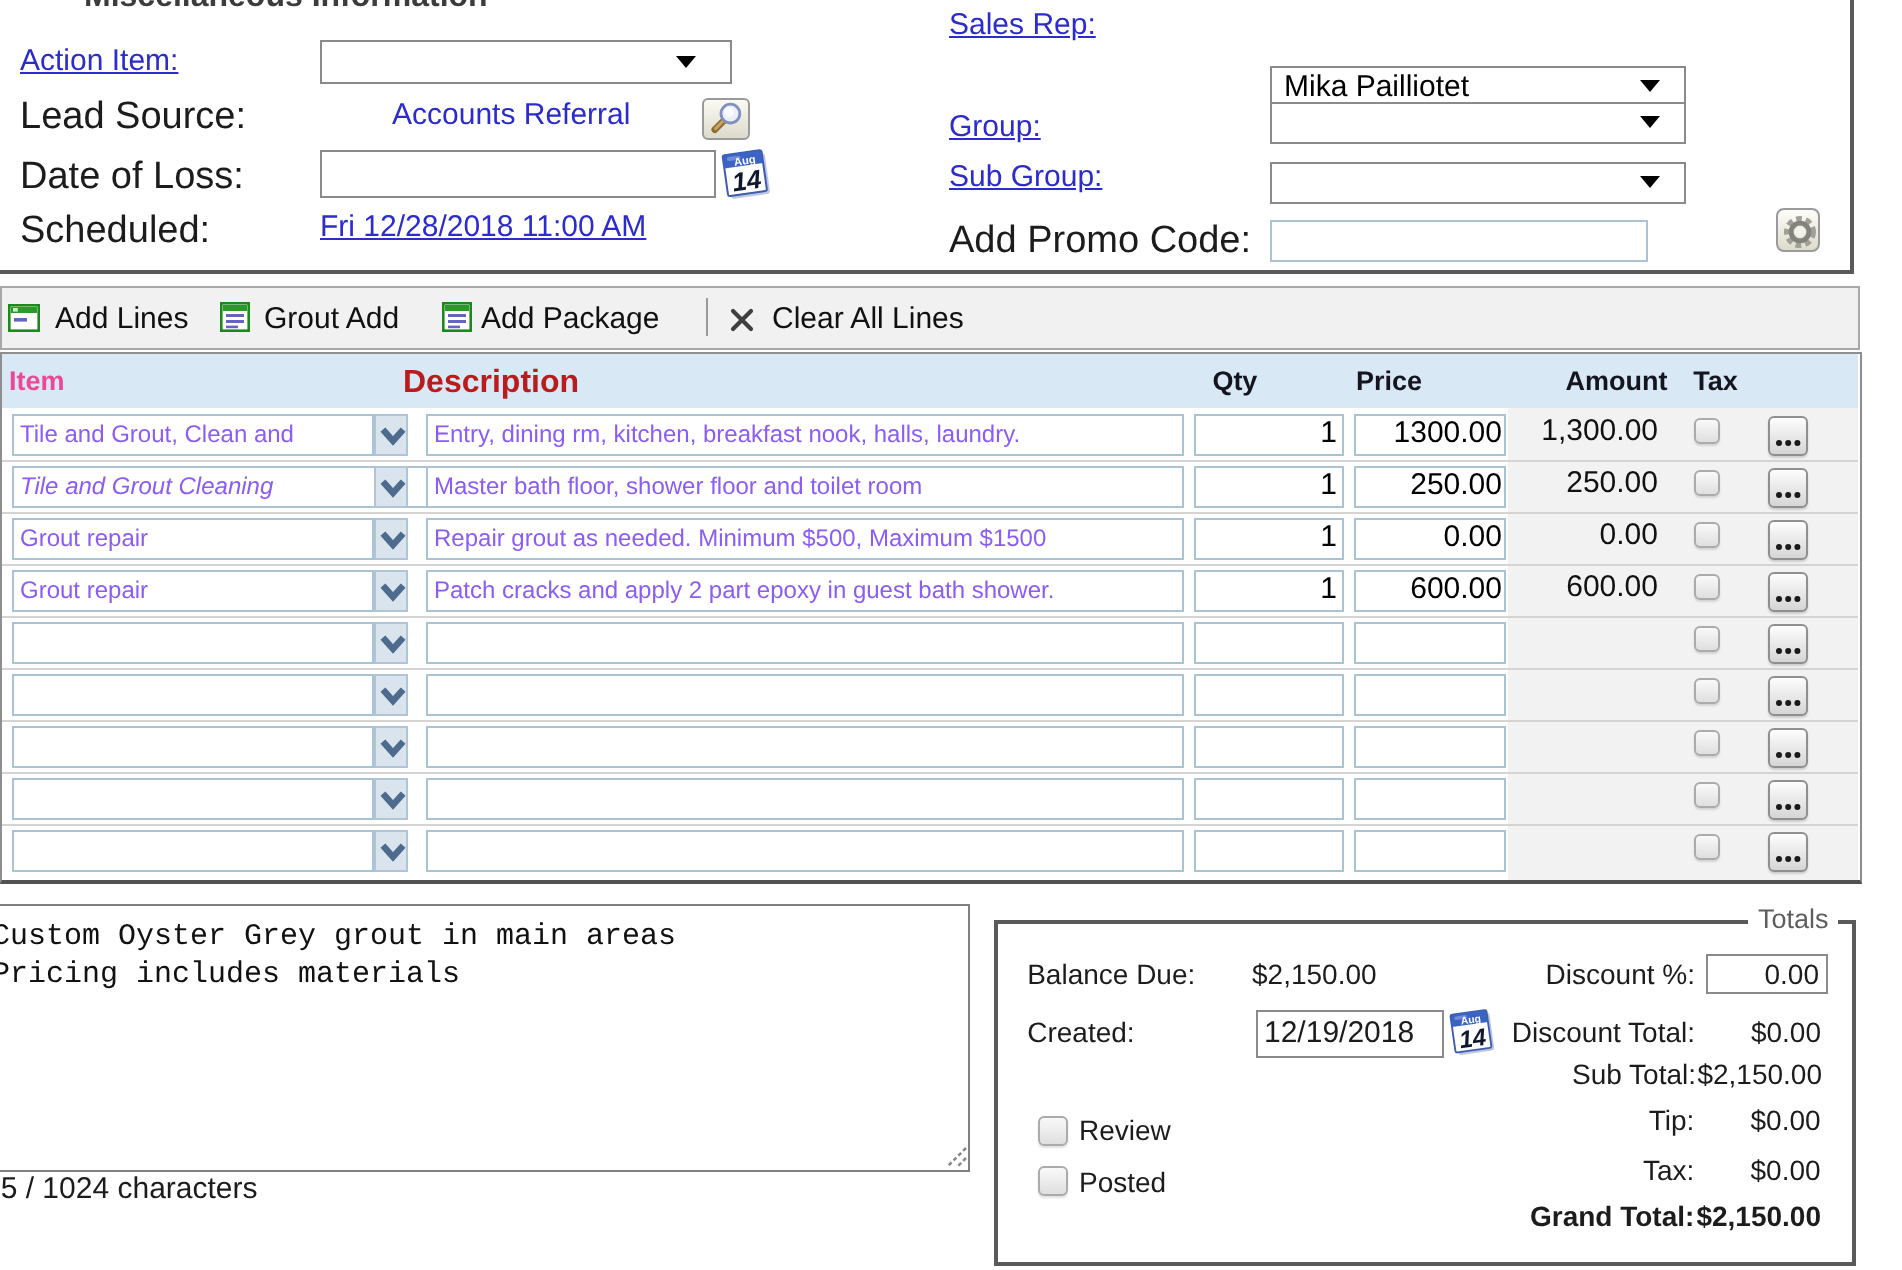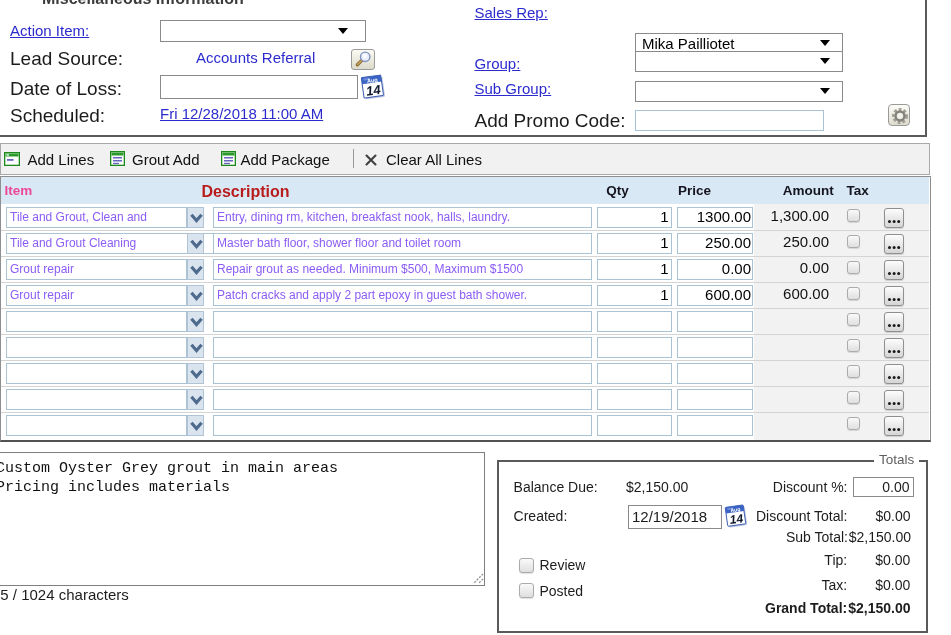--- a/index.html
+++ b/index.html
@@ -140,21 +140,21 @@
     <div class="r">1</div>
   </div>
 <div class="binp" style="left:676.5px;top:207px;width:76.5px;height:21px;">
     <div class="r" style="right:1px;">1300.00</div>
   </div>
 <div class="abs" style="left:729px;top:207px;width:100px;text-align:right;font-size:15px;line-height:18px;color:#111;">1,300.00</div>
 <div class="cb" style="left:847px;top:208.5px;"></div>
 <div class="dots" style="left:884px;top:208px;">
     <i></i>
   </div>
-<div class="binp" style="left:5.5px;top:233px;width:216px;height:21px;">
+<div class="binp" style="left:5.5px;top:233px;width:216px;height:21px;font-style:italic;">
     <div class="t" style="width:172px;">Tile and Grout Cleaning</div>
   </div>
 <div class="chevbtn" style="left:186.5px;top:233px;width:17.5px;height:21px;">
 <svg width="17" height="20" style="position:absolute;left:0;top:0;" viewBox="0 0 17 20">
       <path d="M4.5 8 L8.5 12.5 L12.5 8" fill="none" stroke="#4e6a8c" stroke-width="3.2" stroke-linecap="square"></path>
     </svg>
   </div>
 <div class="binp" style="left:212.5px;top:233px;width:379px;height:21px;">
     <div class="t" style="width:374px;">Master bath floor, shower floor and toilet room</div>
   </div>

